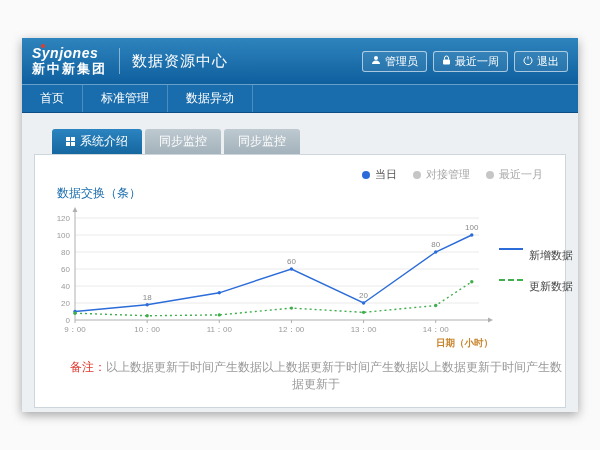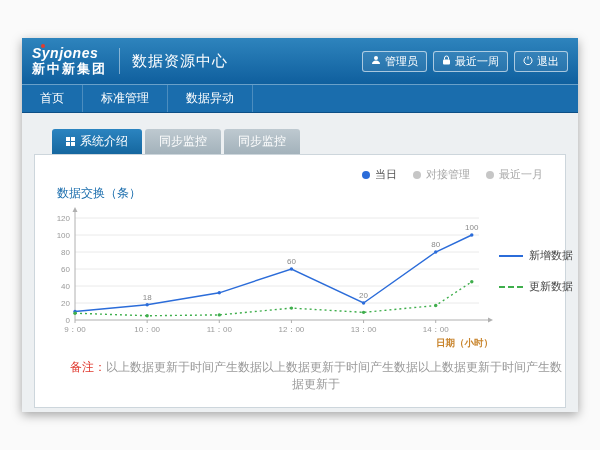--- a/index.html
+++ b/index.html
@@ -34,21 +34,21 @@
     background:linear-gradient(#bec9d0,#a3b2bb);border-radius:3px 3px 0 0;margin-right:3px;cursor:pointer;}
   .tab.active{background:linear-gradient(#2b84c0,#15679f);}
 
   .panel{position:relative;background:#fff;border:1px solid #cdd6dc;height:252px;}
   .filters{position:absolute;top:12px;right:22px;display:flex;gap:16px;font-size:11px;}
   .filter{display:flex;align-items:center;gap:5px;cursor:pointer;}
   .dot{width:8px;height:8px;border-radius:50%;display:inline-block;}
   .ylabel{margin:30px 0 2px 22px;font-size:12px;color:#1a6dad;}
   .chart-row{display:flex;align-items:center;padding-left:10px;}
   .legend{display:flex;flex-direction:column;gap:16px;margin-left:2px;margin-top:-20px;}
-  .leg-item{display:flex;align-items:center;gap:6px;font-size:11px;color:#444;white-space:nowrap;}
+  .leg-item{display:flex;gap:6px;font-size:11px;color:#444;white-space:nowrap;}
   .ls{width:24px;height:0;display:inline-block;}
   .ls.solid{border-top:2px solid #2b6cd9;}
   .ls.dashed{border-top:2px dashed #3fae4c;}
   .note{position:absolute;left:0;right:0;bottom:14px;text-align:center;font-size:12px;color:#999;padding-left:32px;}
   .note-prefix{color:#e03a2f;}
 </style>
 </head>
 <body>
 
 <div class="stage">

